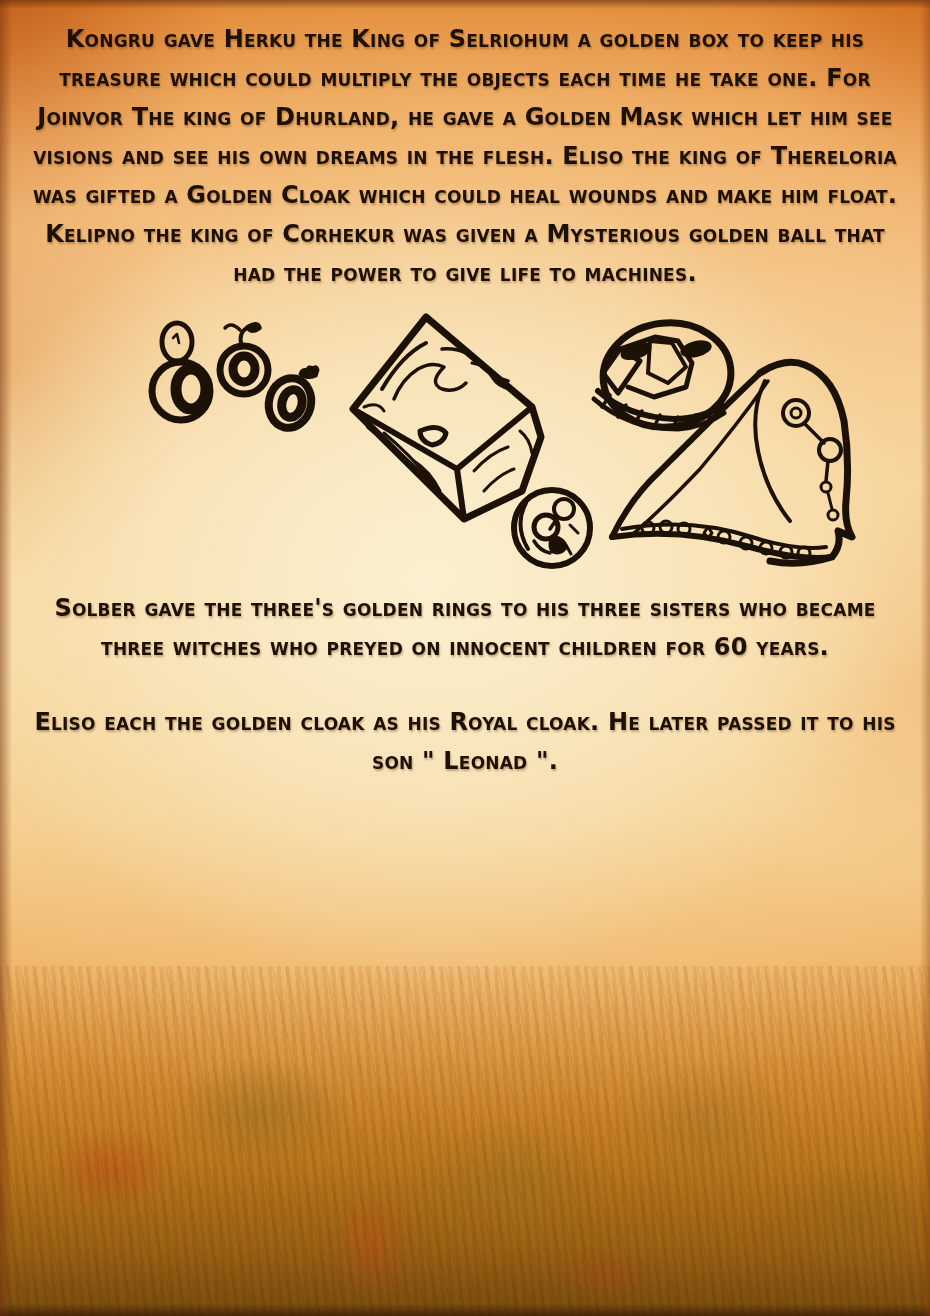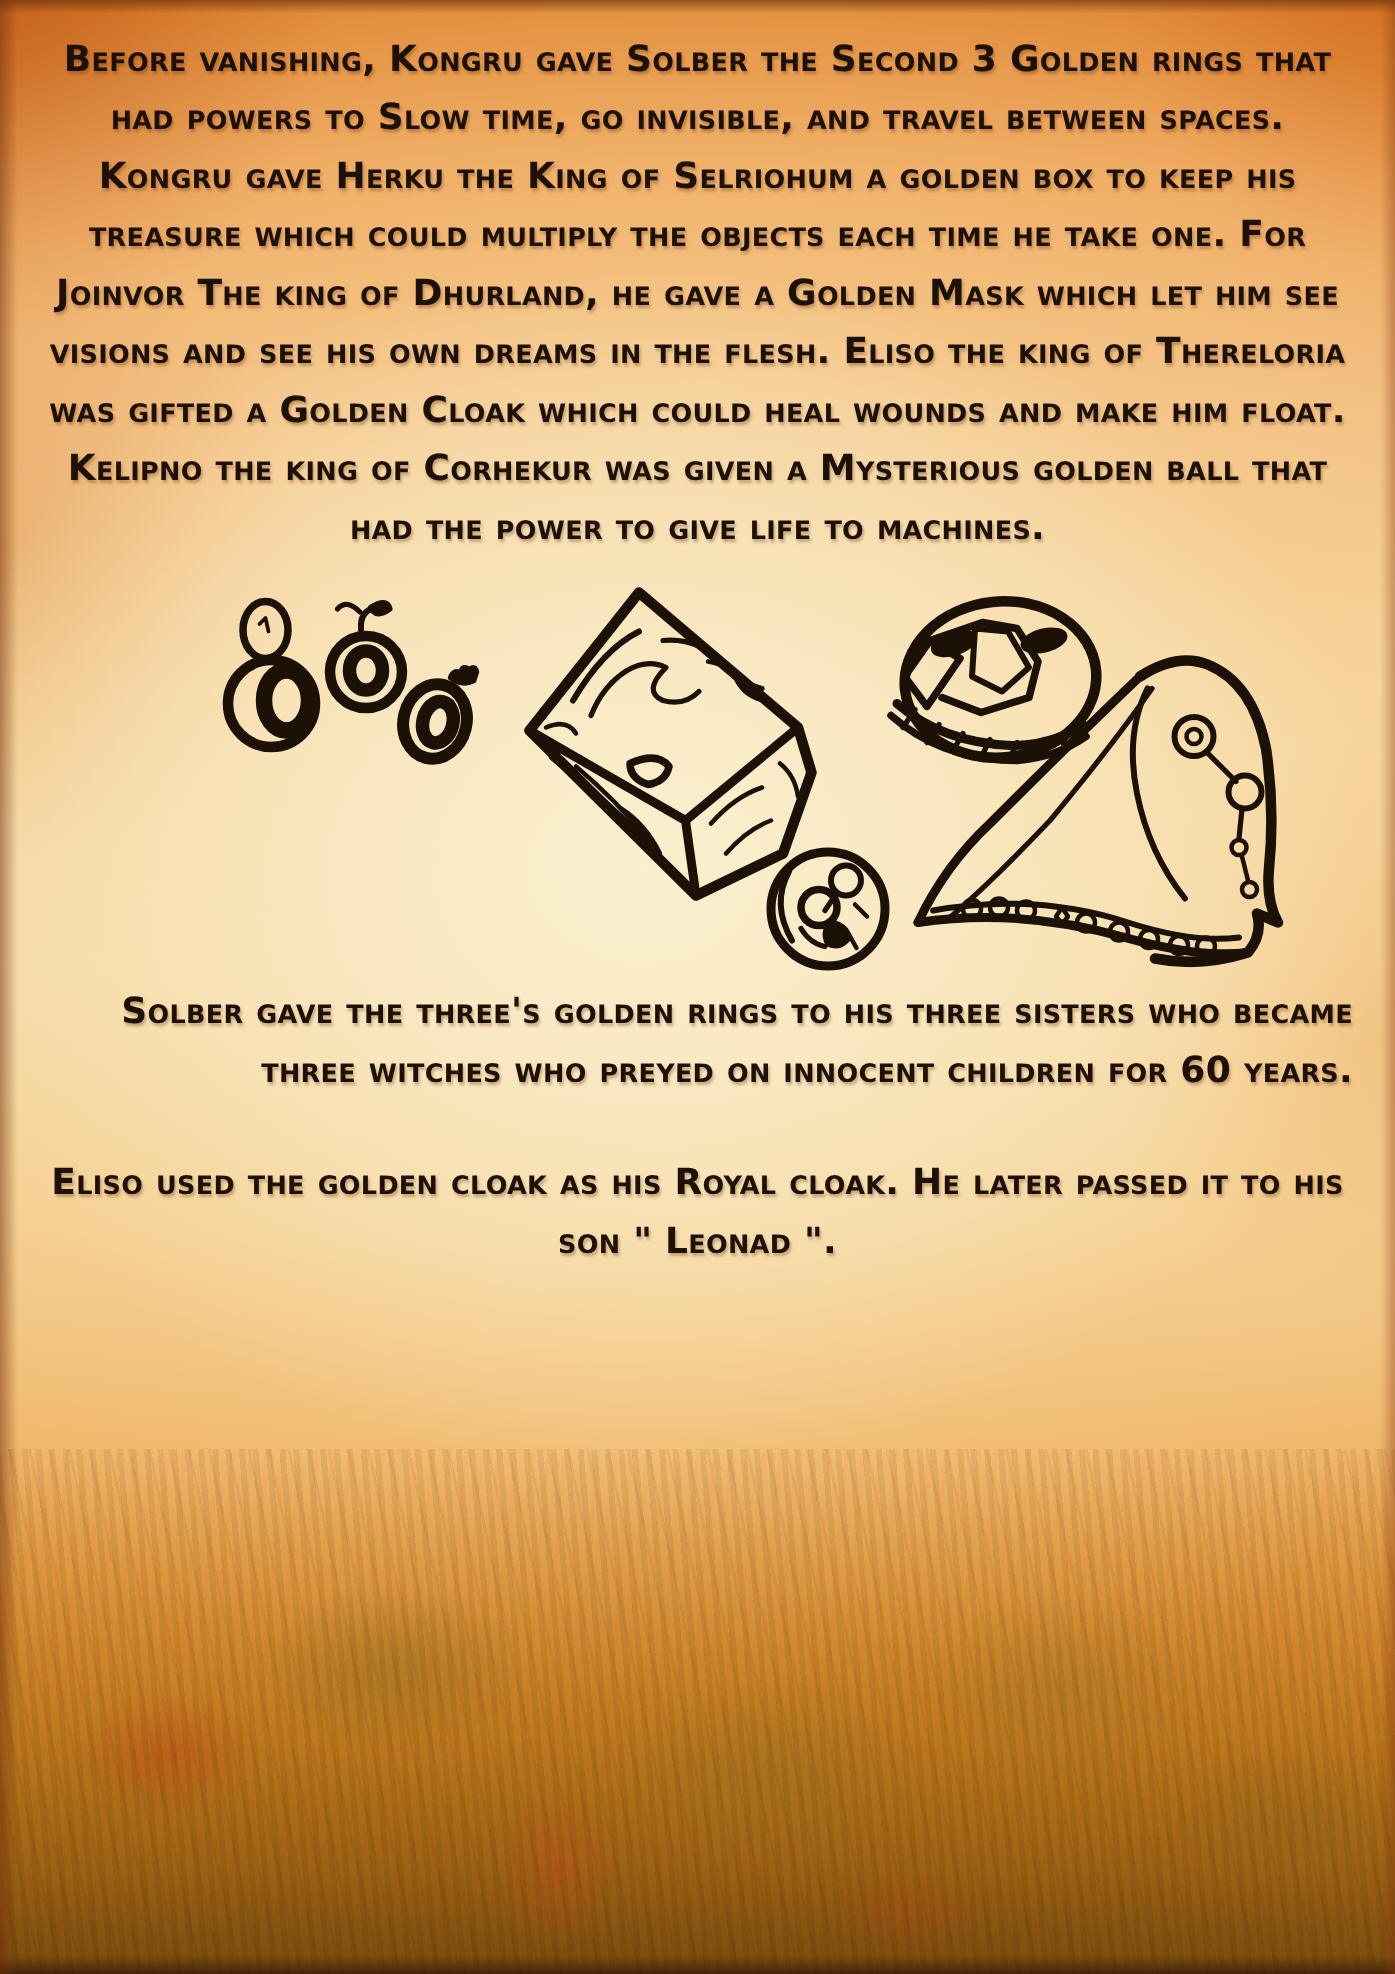--- a/index.html
+++ b/index.html
@@ -39,21 +39,21 @@
   .edge-left{position:absolute;top:0;bottom:0;left:0;width:12px;background:linear-gradient(90deg,rgba(112,46,10,.5),rgba(0,0,0,0));pointer-events:none;}
   .edge-right{position:absolute;top:0;bottom:0;right:0;width:10px;background:linear-gradient(270deg,rgba(130,56,12,.4),rgba(0,0,0,0));pointer-events:none;}
   .content{position:relative;z-index:2;padding:20px 28px 0 28px;}
   .para{
     margin:0;text-align:center;
     font-weight:bold;font-variant-caps:small-caps;
     font-size:24px;line-height:39px;letter-spacing:.2px;
     color:#1d1105;
     text-shadow:1px 2px 2px rgba(104,52,10,.35);
   }
-  .para.gap-top-sm{margin-top:16px;text-align:right;}
+  .para.gap-top-sm{margin-top:28px;}
   .para.gap-top-lg{margin-top:40px;}
   .para.gap-top-md{margin-top:36px;}
   .art-row{position:relative;height:252px;margin-top:16px;}
   .art{position:absolute;}
   .art-rings{left:112px;top:8px;}
   .art-box{left:296px;top:0px;}
   .art-mask{left:542px;top:2px;}
   .art-ball{left:478px;top:172px;}
   .art-cloak{left:572px;top:44px;}
 </style>
@@ -63,21 +63,20 @@
 <div class="page">
 
   <div class="grunge-bottom"></div>
   <div class="edge-top"></div>
   <div class="edge-bottom"></div>
   <div class="edge-left"></div>
   <div class="edge-right"></div>
 
   <div class="content">
 
-    <p class="para">Before vanishing, Kongru gave Solber the Second 3 Golden rings that had powers to Slow time, go invisible, and travel between spaces.</p>
     <p class="para">Kongru gave Herku the King of Selriohum a golden box to keep his treasure which could multiply the objects each time he take one. For Joinvor The king of Dhurland, he gave a Golden Mask which let him see visions and see his own dreams in the flesh. Eliso the king of Thereloria was gifted a Golden Cloak which could heal wounds and make him float. Kelipno the king of Corhekur was given a Mysterious golden ball that had the power to give life to machines.</p>
 
     <div class="art-row">
 
       <svg class="art art-rings" width="180" height="118" viewBox="0 0 180 118">
         <g stroke="#1c1106" fill="none" stroke-linecap="round" stroke-linejoin="round">
           <ellipse cx="37" cy="25" rx="15" ry="19" stroke-width="5"></ellipse>
           <path d="M33 21 l4 -4 l2 9" stroke-width="2.5"></path>
           <circle cx="41" cy="74" r="29" stroke-width="7"></circle>
           <ellipse cx="51" cy="72" rx="15" ry="20" stroke-width="11"></ellipse>
@@ -165,16 +164,16 @@
           <path d="M228 108 L226 128" stroke-width="3.5"></path>
           <circle cx="226" cy="134" r="5" stroke-width="3"></circle>
           <path d="M228 140 L232 156" stroke-width="3"></path>
           <circle cx="233" cy="162" r="5" stroke-width="3"></circle>
         </g>
       </svg>
 
     </div>
 
     <p class="para gap-top-sm">Solber gave the three's golden rings to his three sisters who became three witches who preyed on innocent children for 60 years.</p>
-    <p class="para gap-top-md">Eliso used the golden cloak as his Royal cloak. He later passed it to his son " Leonad ".</p>
+    <p class="para gap-top-md">Eliso each the golden cloak as his Royal cloak. He later passed it to his son " Leonad ".</p>
 
   </div>
 </div>
 
 </body></html>

